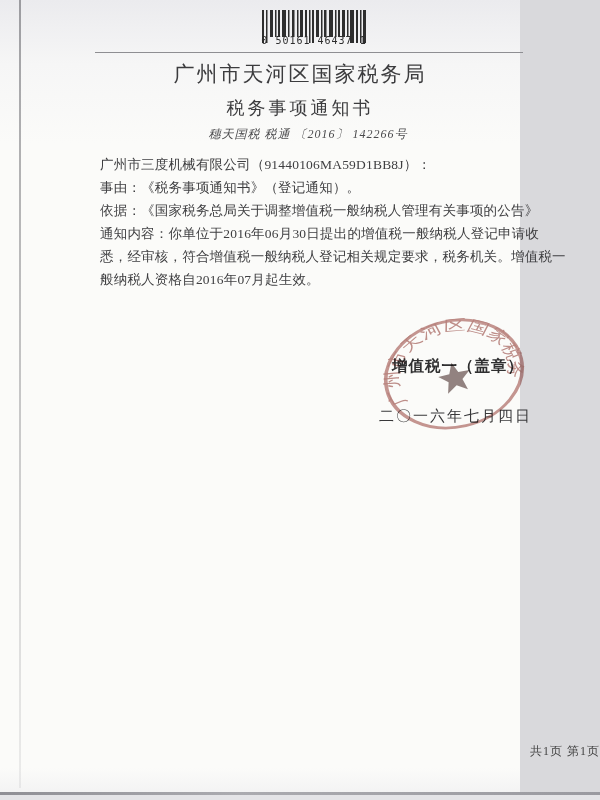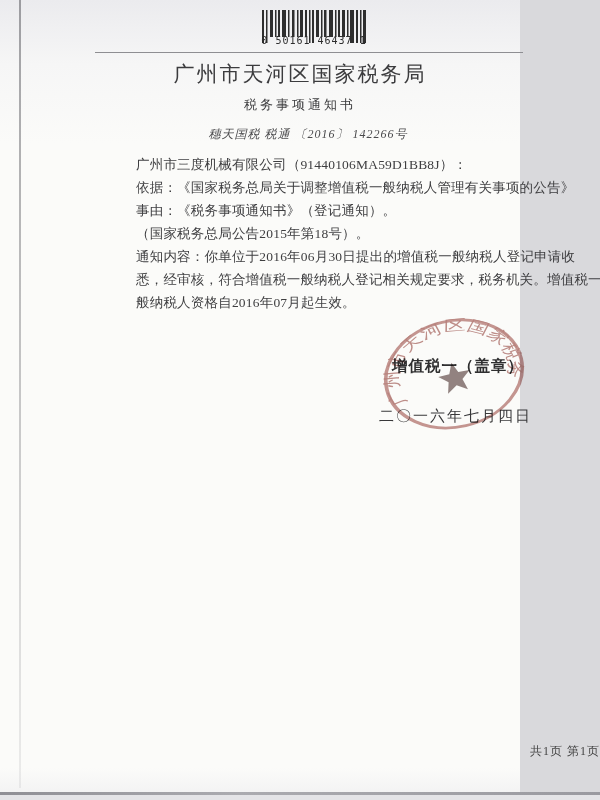--- a/index.html
+++ b/index.html
@@ -39,29 +39,29 @@
     position:absolute;left:95px;top:52px;width:428px;height:0;
     border-top:1.5px solid #8e8e92;
   }
   
   .agency-title{
     position:absolute;left:0;top:60px;width:600px;text-align:center;
     font-size:21px;letter-spacing:2px;color:#3c3c3e;font-weight:500;
   }
   .doc-title{
     position:absolute;left:0;top:96px;width:600px;text-align:center;
-    font-size:13px;letter-spacing:3px;color:#3c3c3e;font-weight:500;
+    font-size:18px;letter-spacing:3px;color:#3c3c3e;font-weight:500;
   }
   .doc-number{
     position:absolute;left:8px;top:126px;width:600px;text-align:center;
     font-size:12px;letter-spacing:1px;color:#4a4a4c;font-style:italic;
   }
   
   .body-block{
-    position:absolute;left:100px;top:153px;width:420px;margin-left:36px;
+    position:absolute;left:100px;top:153px;width:420px;
   }
   .body-line{
     font-size:13.5px;line-height:23px;color:#3e3e40;
     letter-spacing:0.2px;white-space:nowrap;
   }
   
   .authority-label{
     position:absolute;left:392px;top:356px;
     font-size:15.5px;font-weight:600;letter-spacing:1px;color:#2f2f30;
     white-space:nowrap;
@@ -123,23 +123,22 @@
   </div>
 
   <div class="rule"></div>
 
   <div class="agency-title">广州市天河区国家税务局</div>
   <div class="doc-title">税务事项通知书</div>
   <div class="doc-number">穗天国税 税通 〔2016〕 142266号</div>
 
   <div class="body-block">
       <div class="body-line">广州市三度机械有限公司（91440106MA59D1BB8J）：</div>
+      <div class="body-line">事由：《税务事项通知书》（登记通知）。</div>
       <div class="body-line">依据：《国家税务总局关于调整增值税一般纳税人管理有关事项的公告》</div>
-      <div class="body-line">事由：《税务事项通知书》（登记通知）。</div>
-      <div class="body-line">（国家税务总局公告2015年第18号）。</div>
       <div class="body-line">通知内容：你单位于2016年06月30日提出的增值税一般纳税人登记申请收</div>
       <div class="body-line">悉，经审核，符合增值税一般纳税人登记相关规定要求，税务机关。增值税一</div>
       <div class="body-line">般纳税人资格自2016年07月起生效。</div>
     </div>
 
   <div class="authority-label">增值税一（盖章）</div>
   <div class="issue-date">二〇一六年七月四日</div>
 
   <svg class="seal" viewBox="0 0 164 134">
     <g transform="translate(82,66) rotate(-13)">

